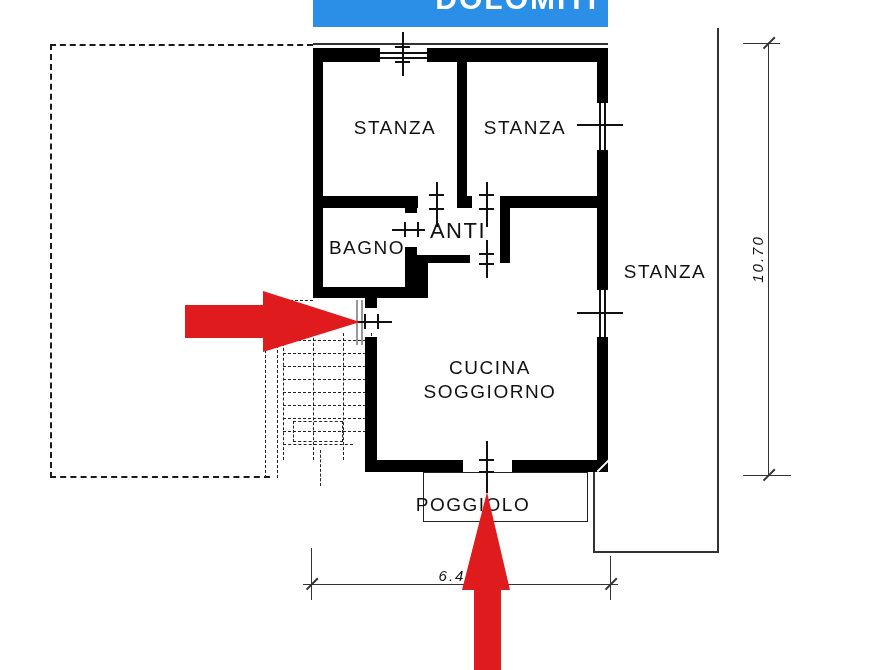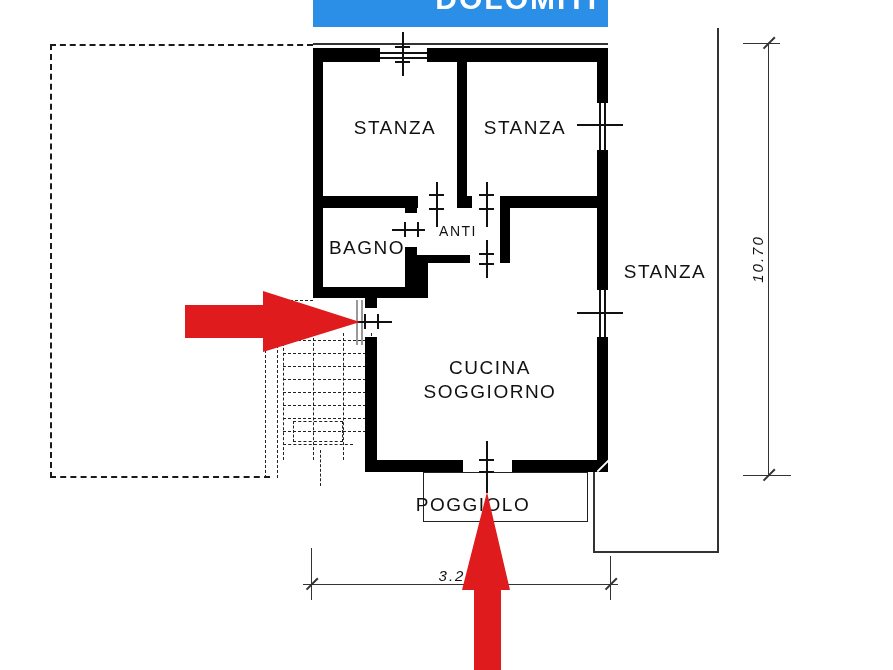--- a/index.html
+++ b/index.html
@@ -9,21 +9,21 @@
   .w{background:#000;}                                  
   .ln{background:#333;}                                 
   .cl{background:#111;}                                 
   .gray{background:#999;}
   .dash-h{height:0;border-top:2px dashed #1a1a1a;}
   .dash-v{width:0;border-left:2px dashed #1a1a1a;}
   .sdash-h{height:0;border-top:1.5px dashed #222;}
   .sdash-v{width:0;border-left:1.5px dashed #222;}
   .room-label{font-size:19px;color:#111;letter-spacing:1.5px;white-space:nowrap;
               transform:translate(-50%,-50%);}
-  .small-label{font-size:14px;}
+  .small-label{font-size:22px;}
   .dim-label{font-size:15px;font-style:italic;color:#111;letter-spacing:2px;white-space:nowrap;}
   .slash{width:16px;height:1.5px;background:#333;transform:rotate(-45deg);}
   .win{background:#fff;}
   .win .bar{background:#111;}
   .arrow{background:transparent;}
 </style>
 </head>
 <body>
 
 <div id="plan">
@@ -140,21 +140,21 @@
   <div class="ln" style="left:743px;top:475px;width:48px;height:1.2px;"></div>
   <div class="slash" style="left:761px;top:42px;"></div>
   <div class="slash" style="left:761px;top:474px;"></div>
   <div class="dim-label" style="left:757px;top:259px;transform:translate(-50%,-50%) rotate(-90deg);">10.70</div>
 
   <div class="ln" style="left:303px;top:584px;width:315px;height:1.2px;"></div>
   <div class="ln" style="left:311px;top:548px;width:1.2px;height:52px;"></div>
   <div class="ln" style="left:610px;top:556px;width:1.2px;height:44px;"></div>
   <div class="slash" style="left:304px;top:583px;"></div>
   <div class="slash" style="left:603px;top:583px;"></div>
-  <div class="dim-label" style="left:452px;top:575px;transform:translate(-50%,-50%);">3.2</div>
+  <div class="dim-label" style="left:452px;top:575px;transform:translate(-50%,-50%);">6.4</div>
 
   <div class="room-label" style="left:395px;top:128px;">STANZA</div>
   <div class="room-label" style="left:525px;top:128px;">STANZA</div>
   <div class="room-label" style="left:367px;top:248px;">BAGNO</div>
   <div class="room-label small-label" style="left:458px;top:231px;">ANTI</div>
   <div class="room-label" style="left:665px;top:272px;">STANZA</div>
   <div class="room-label" style="left:473px;top:505px;">POGGIOLO</div>
   <div class="room-label" style="left:490px;top:380px;text-align:center;line-height:24px;">
     <span style="position:static;display:block;">CUCINA</span>
     <span style="position:static;display:block;">SOGGIORNO</span>

